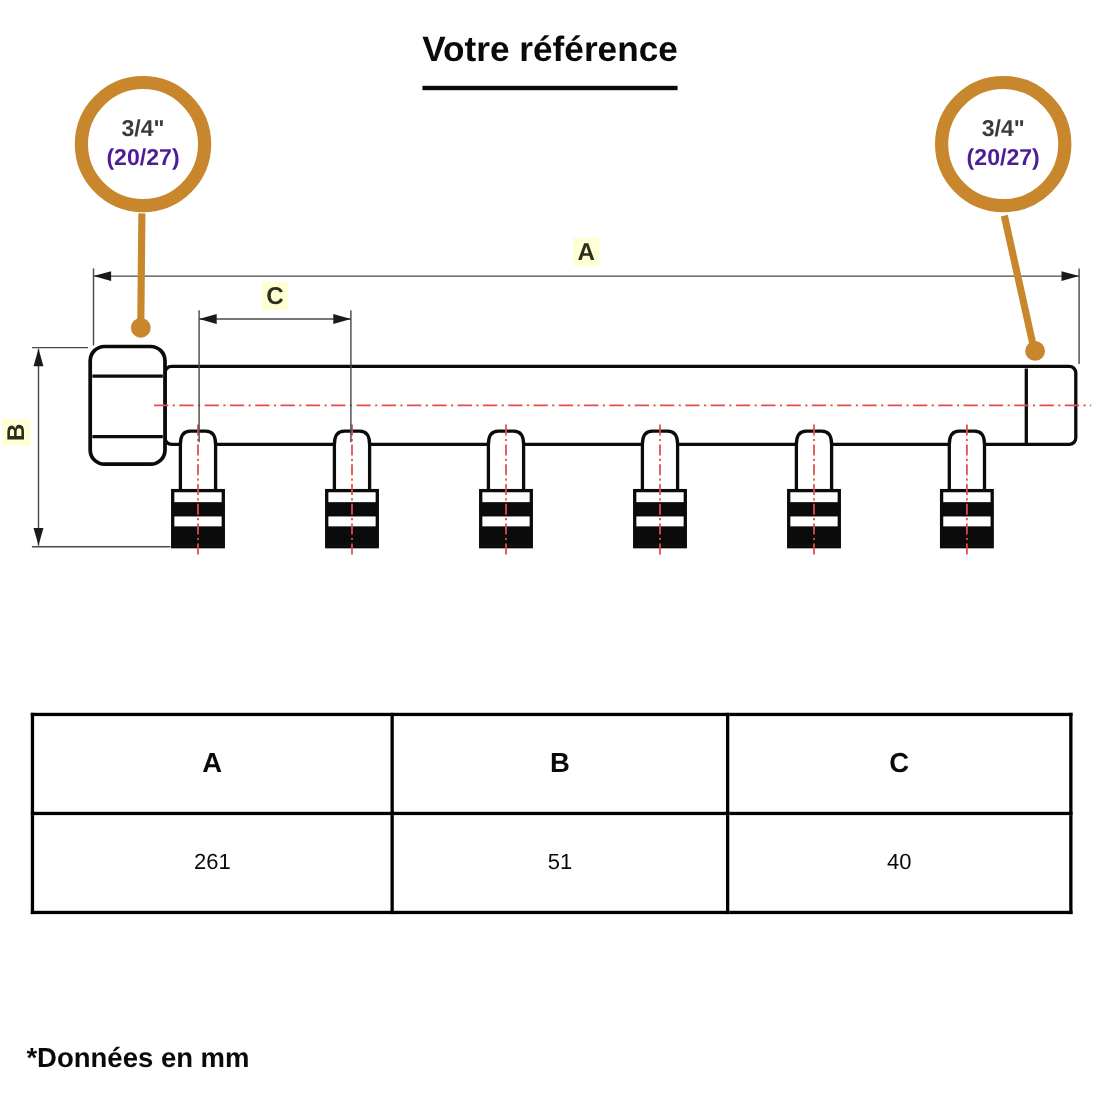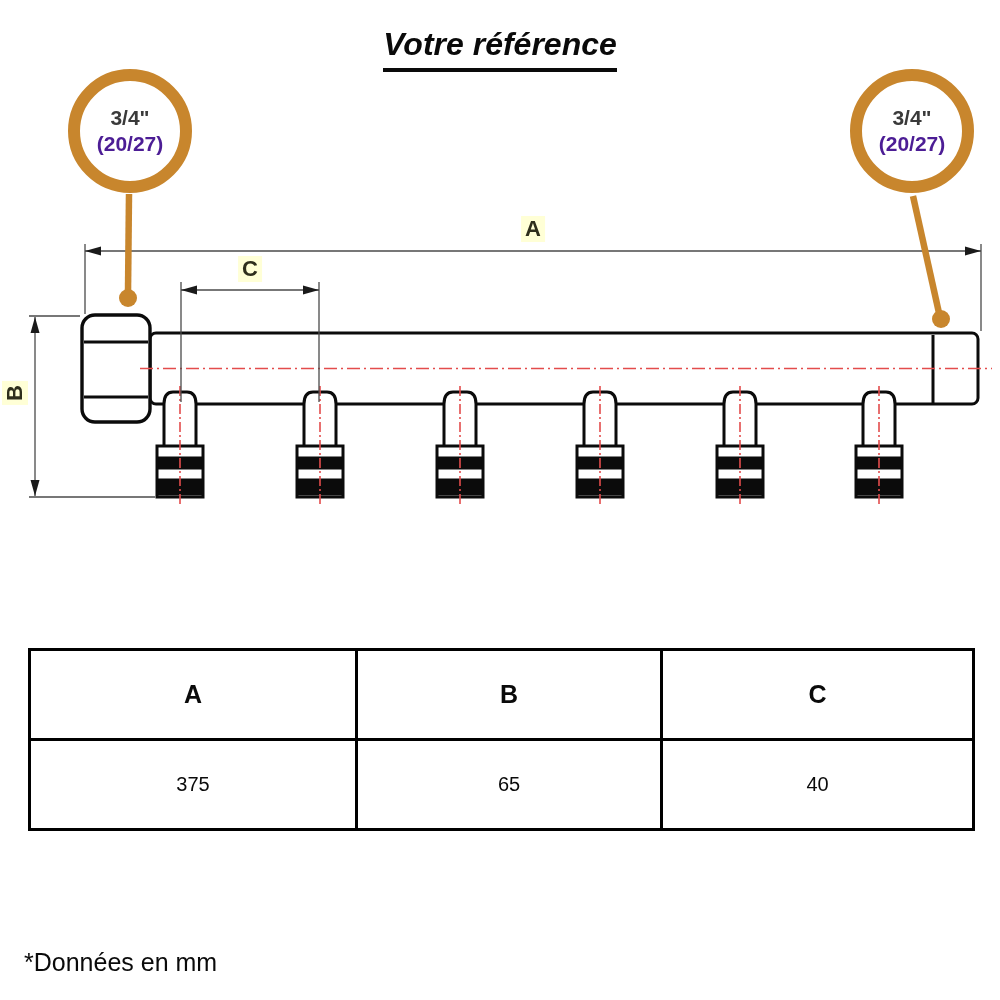--- a/index.html
+++ b/index.html
@@ -2,21 +2,21 @@
 <html><head>
 <meta charset="utf-8">
 <style>
   html, body { margin:0; padding:0; background:#ffffff; }
   body { width:1000px; height:1000px; font-family:"Liberation Sans", sans-serif; }
   .stage { position:relative; width:1000px; height:1000px; overflow:hidden; background:#fff; }
 
   
   .title { position:absolute; top:26px; left:0; width:100%; text-align:center;
            font-size:32px; font-weight:bold; color:#0a0a0a; }
-  .title span { border-bottom:4px solid #0a0a0a; padding-bottom:6px;font-style:italic; }
+  .title span { border-bottom:4px solid #0a0a0a; padding-bottom:16px; }
 
   
   .callout { position:absolute; width:100px; height:100px; border:12px solid #C8862D;
              border-radius:50%; background:#fff; display:flex; flex-direction:column;
              align-items:center; justify-content:center; font-weight:bold;
              font-size:21px; line-height:26px; text-align:center; z-index:5; }
   .callout .size   { color:#3A3A3A; }
   .callout .thread { color:#4c1d95; }
   .callout-left  { left:68px;  top:69px; }
   .callout-right { left:850px; top:69px; }
@@ -34,21 +34,21 @@
   .lbl-c { left:250px; top:269px; }
 
   
   .dims-table { position:absolute; left:28px; top:648px; width:944px; height:170px;
                 border-collapse:collapse; table-layout:fixed; background:#fff; }
   .dims-table th, .dims-table td { border:3px solid #000; text-align:center; vertical-align:middle; color:#0a0a0a; }
   .dims-table th { font-size:25px; font-weight:bold; height:85px; }
   .dims-table td { font-size:20px; font-weight:normal; height:85px; }
 
   
-  .footnote { position:absolute; left:24px; top:948px; font-size:25px; font-weight:normal; color:#0a0a0a; }
+  .footnote { position:absolute; left:24px; top:948px; font-size:25px; font-weight:bold; color:#0a0a0a; }
 </style>
 </head>
 <body>
 
 <div class="stage">
 
   <div class="title">
     <span>Votre référence</span>
   </div>
 
@@ -123,22 +123,22 @@
         <col style="width:305px">
         <col style="width:312px">
     </colgroup>
     <tbody>
         <tr>
       <th>A</th>
       <th>B</th>
       <th>C</th>
     </tr>
     <tr>
-      <td>375</td>
-      <td>65</td>
+      <td>261</td>
+      <td>51</td>
       <td>40</td>
     </tr>
   </tbody>
     </table>
 
   <div class="footnote">*Données en mm</div>
 
 </div>
 
 </body></html>

